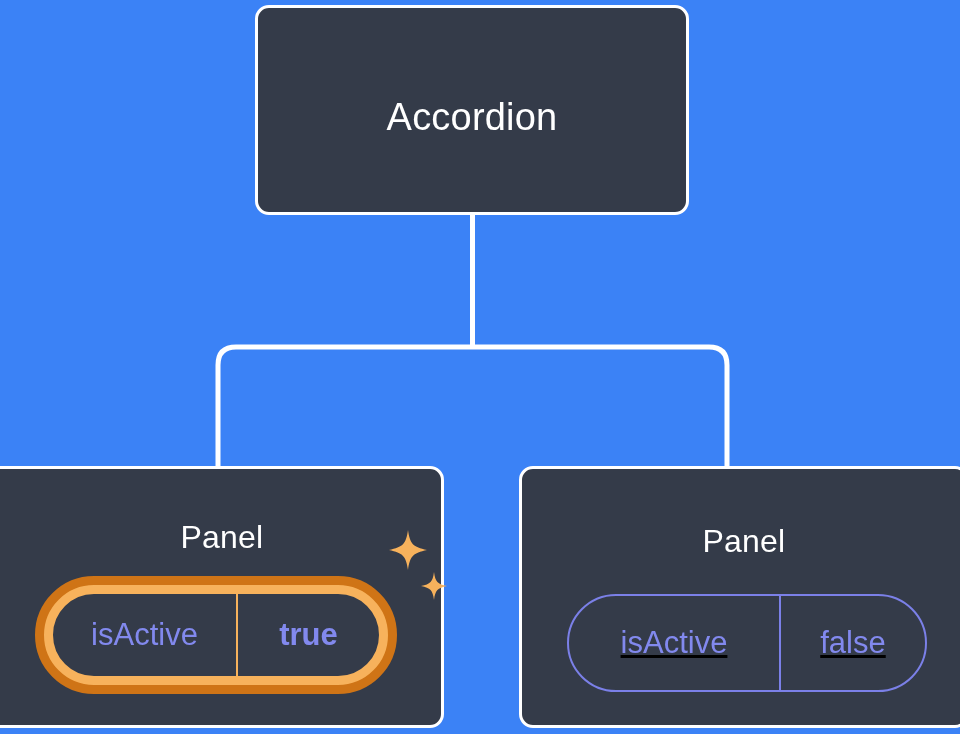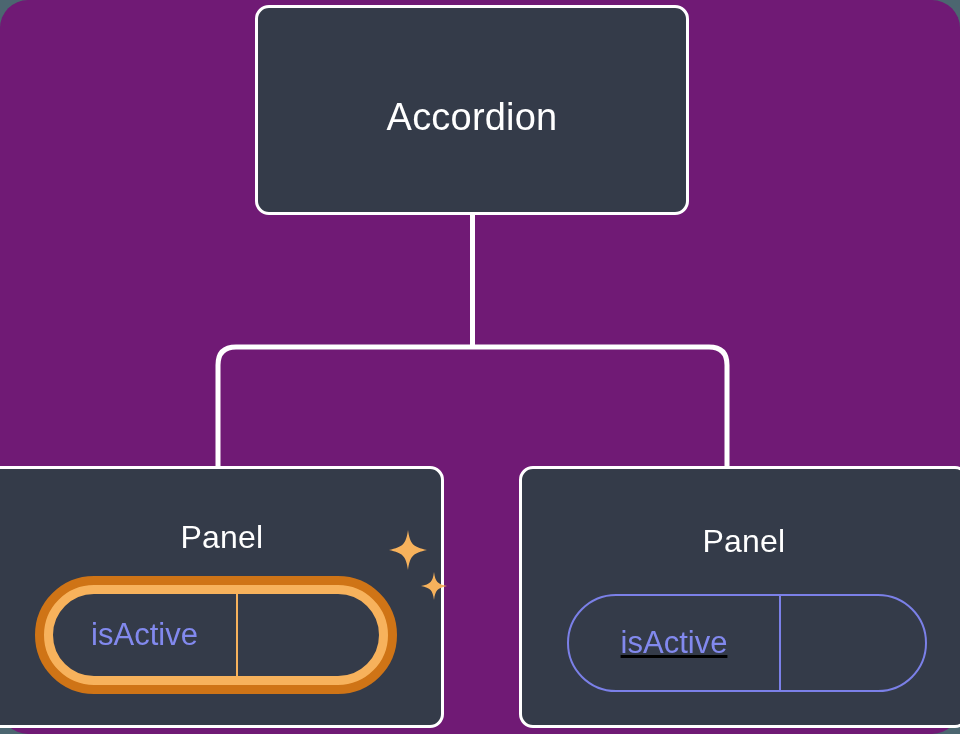--- a/index.html
+++ b/index.html
@@ -12,22 +12,21 @@
     height: 734px;
     overflow: hidden;
     background: #4c6670;
     font-family: "Liberation Sans", sans-serif;
     -webkit-font-smoothing: antialiased;
   }
   #stage {
     position: relative;
     width: 960px;
     height: 734px;
-    background: #701a75;
-    border-radius: 28px;
+    background: #3b82f6;
   }
 
   
   .connector-svg {
     position: absolute;
     left: 0;
     top: 0;
     width: 960px;
     height: 734px;
     pointer-events: none;
@@ -187,30 +186,32 @@
   <div class="node node-root">
     <div class="node-title">Accordion</div>
   </div>
 
   <div class="node node-child-left">
     <div class="node-title">Panel</div>
 
     <div class="pill pill-highlight">
       <div class="pill-highlight-inner">
         <div class="pill-cell pill-key">isActive</div>
+        <div class="pill-cell pill-val">true</div>
       </div>
     </div>
   </div>
 
   <svg class="sparkles" viewBox="0 0 62 82" xmlns="http://www.w3.org/2000/svg">
     <path d="M22 2 C24 16 27 19 41 22 C27 25 24 28 22 42 C20 28 17 25 3 22 C17 19 20 16 22 2 Z" fill="#f7b25c"></path>
     <path d="M48 44 C49.4 54 51.4 56 61 58 C51.4 60 49.4 62 48 72 C46.6 62 44.6 60 35 58 C44.6 56 46.6 54 48 44 Z" fill="#f7b25c"></path>
   </svg>
 
   <div class="node node-child-right">
     <div class="node-title">Panel</div>
 
     <div class="pill pill-plain">
       <div class="pill-cell pill-key">isActive</div>
+      <div class="pill-cell pill-val">false</div>
     </div>
   </div>
 
 </div>
 
 </body></html>

